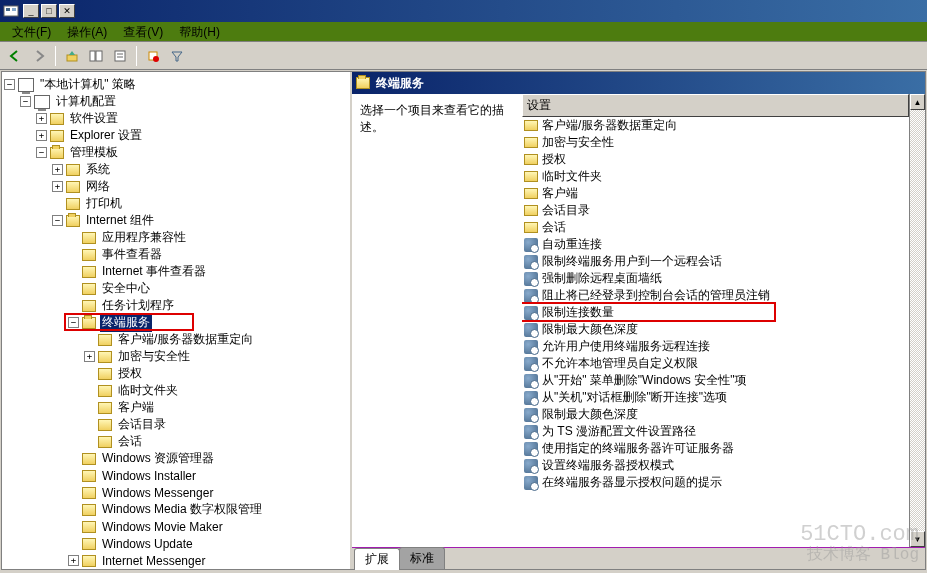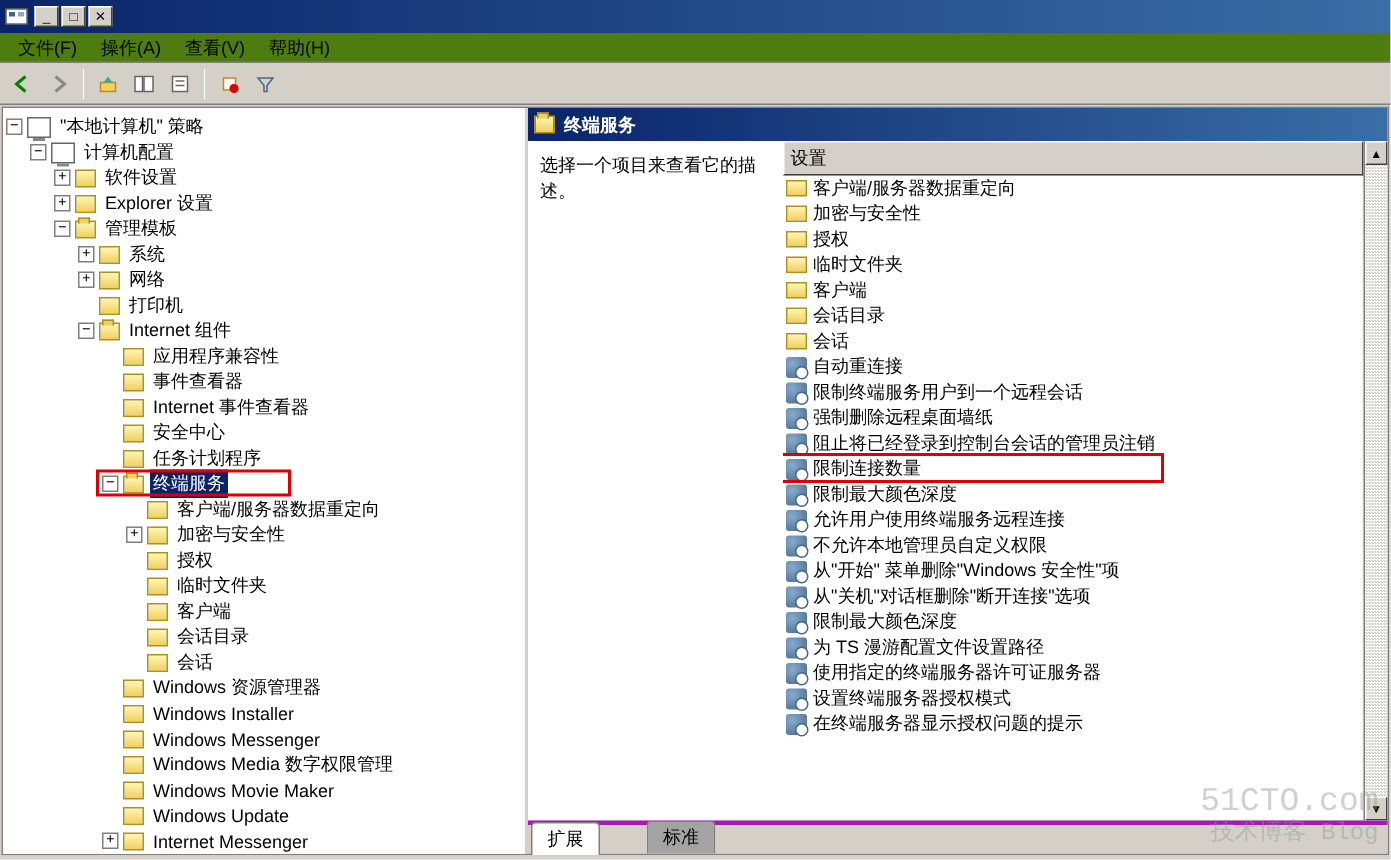--- a/index.html
+++ b/index.html
@@ -31,21 +31,21 @@
     .desc-col { width:170px; padding:8px; font-size:12px; }
     .list-col { flex:1; overflow:auto; position:relative; }
     .list-header { position:sticky; top:0; background:#d4d0c8; border:1px solid #fff; border-right-color:#404040; border-bottom-color:#404040; padding:2px 4px; font-size:12px; display:flex; }
     .list-header-cell { flex:1; }
     .list-row { display:flex; align-items:center; height:17px; padding-left:2px; cursor:default; }
     .list-icon { width:16px; height:14px; margin-right:4px; display:inline-block; }
     .li-folder { background: linear-gradient(#fff6b5, #f0d060); border:1px solid #b09020; width:14px; height:11px; }
     .li-setting { width:14px; height:14px; background: radial-gradient(circle at 30% 30%, #8ac, #468); border-radius:2px; position:relative; }
     .li-setting::after { content:''; position:absolute; right:-1px; bottom:-1px; width:7px; height:7px; background:#fff; border:1px solid #468; border-radius:50%; }
     .red-box2 { position:absolute; border:2px solid #d00; pointer-events:none; }
-    .tabs { height:22px; display:flex; align-items:flex-end; background:#d4d0c8; border-top:3px solid #a21caf; padding-left:2px;gap:32px; }
+    .tabs { height:22px; display:flex; align-items:flex-end; background:#d4d0c8; border-top:1px solid #a21caf; padding-left:2px; }
     .tab { padding:2px 10px; border:1px solid #808080; border-bottom:none; background:#a3a3a3; font-size:12px; cursor:pointer; border-radius: 3px 3px 0 0; margin-right:-1px; }
     .tab.active { background:#fff; position:relative; top:1px; }
     .scrollbar-v { width:16px; background:#d4d0c8; border-left:1px solid #808080; display:flex; flex-direction:column; }
     .sb-btn { height:16px; background:#d4d0c8; border:1px solid #fff; border-right-color:#404040; border-bottom-color:#404040; display:flex; align-items:center; justify-content:center; font-size:8px; }
     .sb-track { flex:1; background:repeating-conic-gradient(#d4d0c8 0 25%, #fff 0 50%) 0 0/2px 2px; }
     .computer-icon { width:16px; height:14px; background:#fff; border:1px solid #666; margin-right:4px; display:inline-block; position:relative; }
     .computer-icon::after { content:''; position:absolute; bottom:-3px; left:3px; width:8px; height:2px; background:#888; }
     .watermark { position:absolute; right:8px; bottom:8px; color:rgba(150,150,150,0.45); font-size:22px; font-family: Liberation Mono, monospace; text-align:right; line-height:1.1; pointer-events:none; }
     .watermark .sub { font-size:16px; }
   </style>

